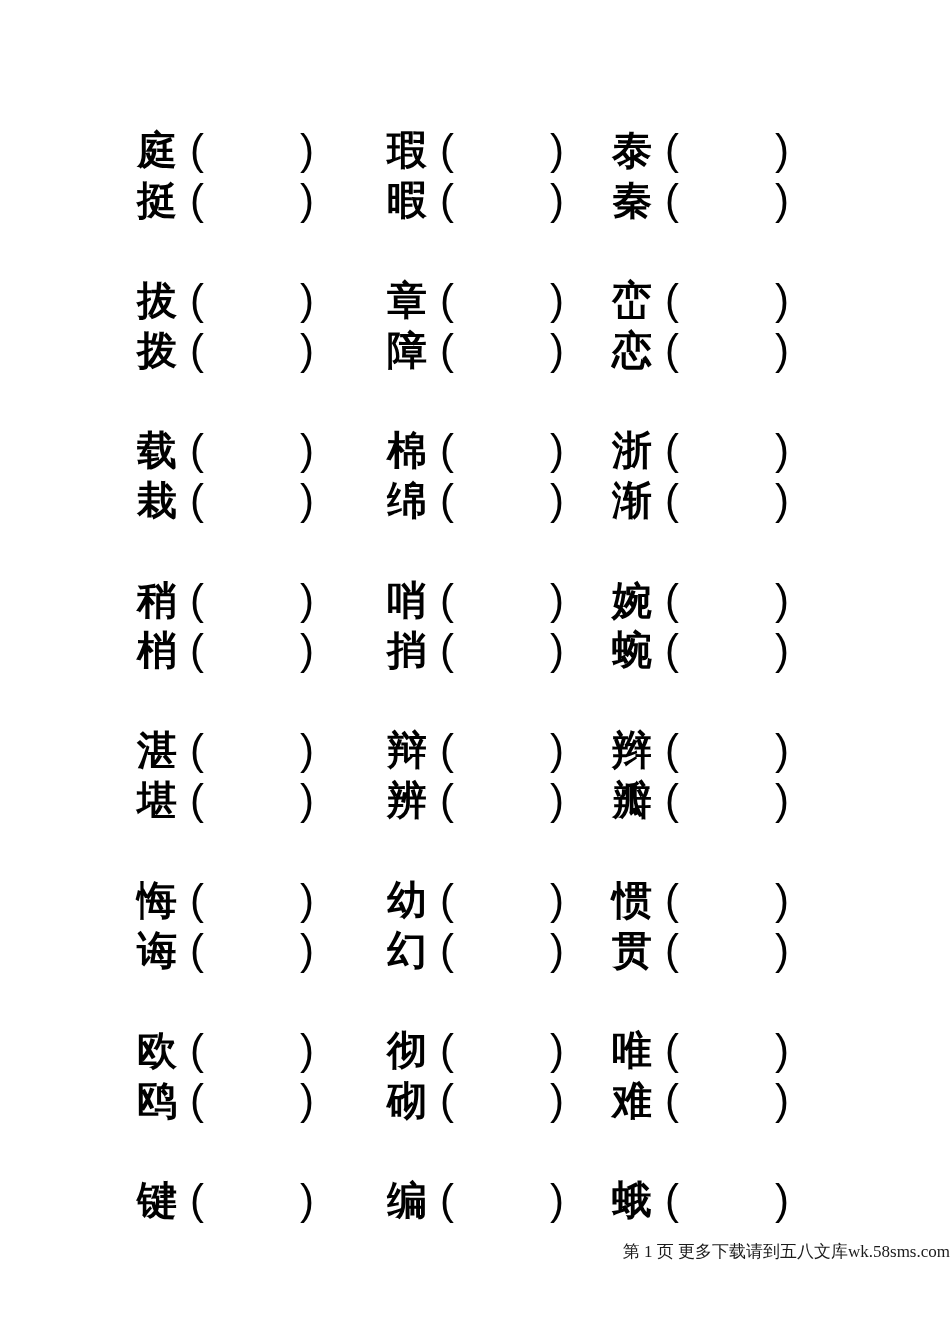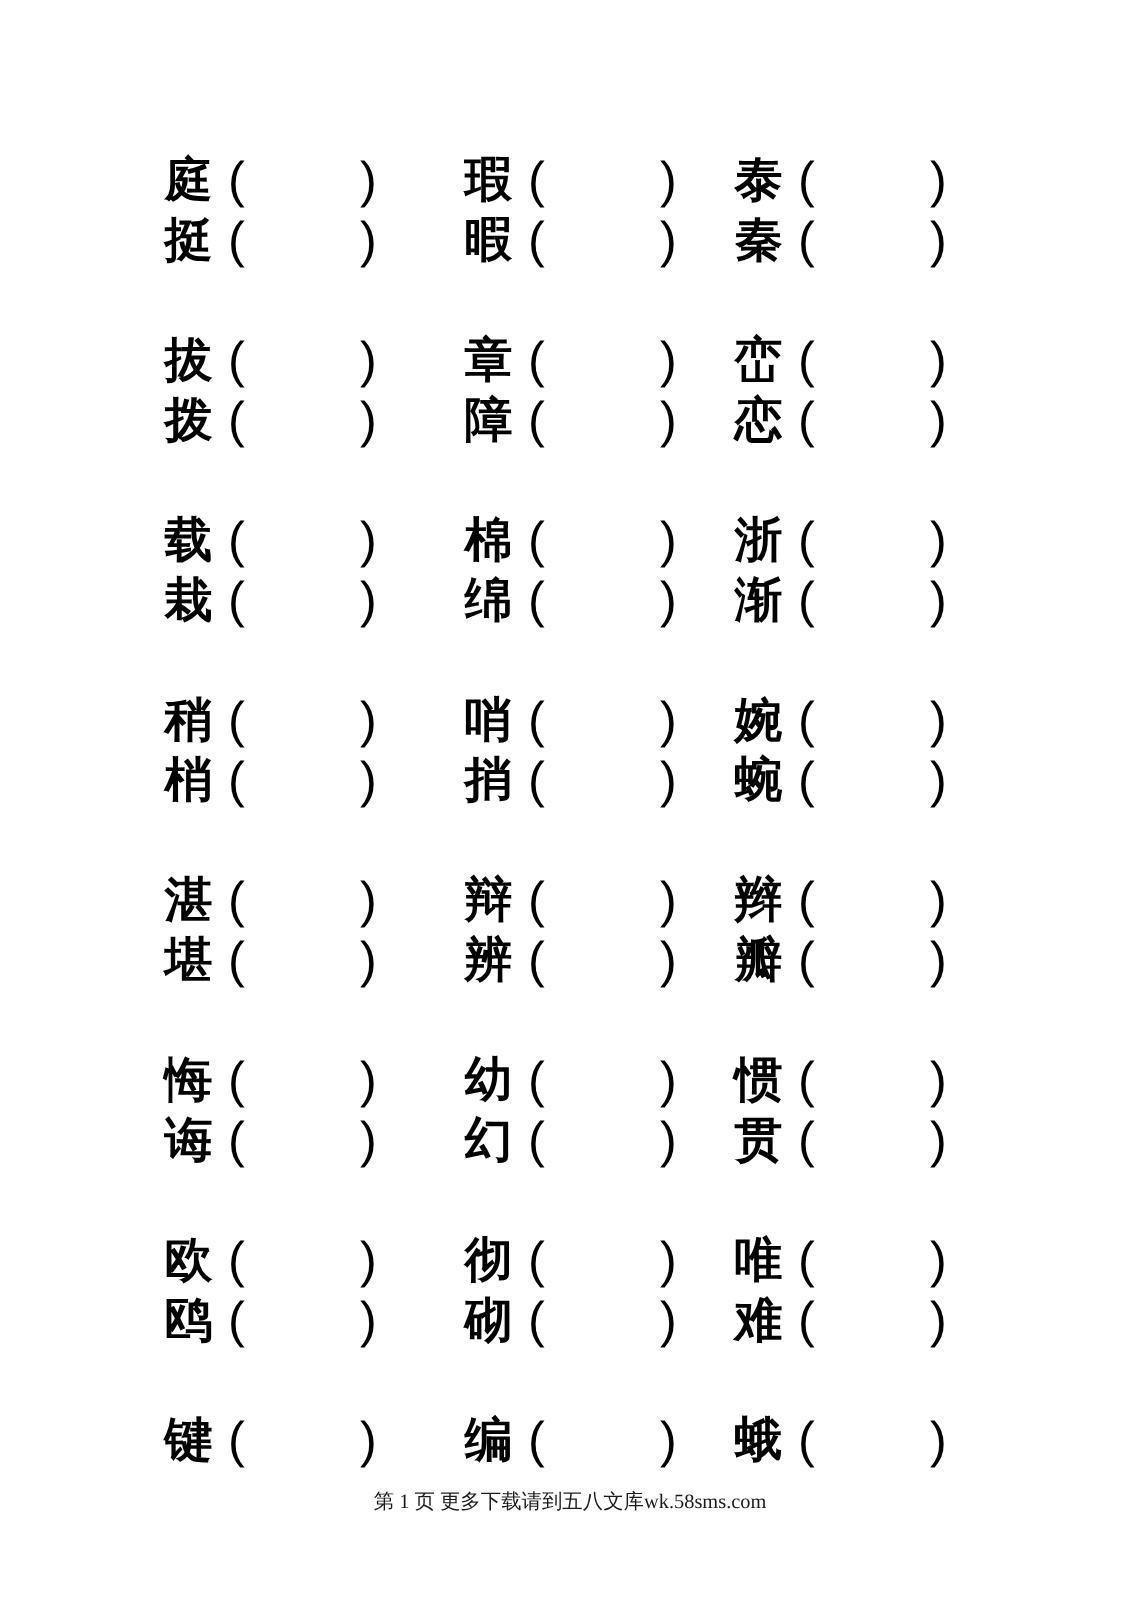--- a/index.html
+++ b/index.html
@@ -58,21 +58,21 @@
   .blank {
     display: inline-block;
     width: 96px;
     height: 40px;
   }
   .footer {
     position: absolute;
     top: 1240px;
     left: 0;
     width: 100%;
-    text-align: center;
+    text-align: right;
     font-family: "Liberation Serif", serif;
     font-size: 17px;
     color: #1a1a1a;
     line-height: 24px;
   }
 </style>
 </head>
 <body>
 
 <div class="page">

